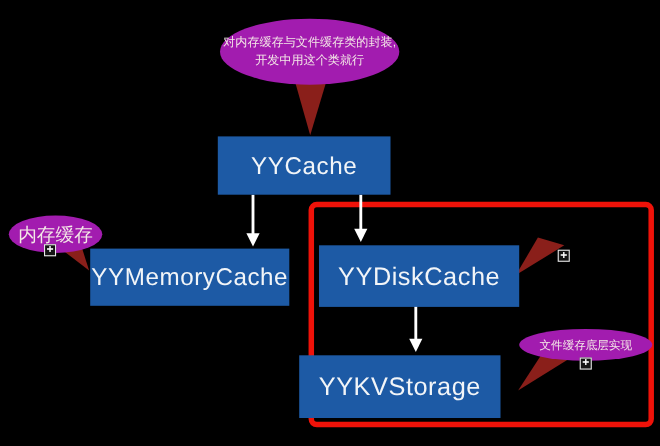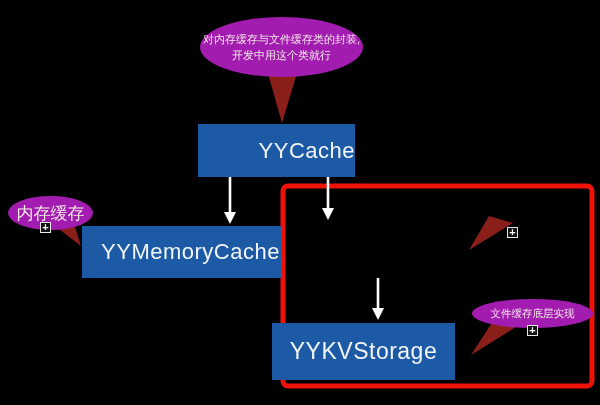--- a/index.html
+++ b/index.html
@@ -18,22 +18,22 @@
   
   .arrow line{stroke:#ffffff;stroke-width:2.6;}
   .arrow polygon{fill:#ffffff;}
 
   
   .node{
     position:absolute;background:#1d5aa5;color:#f2f5f8;
     display:flex;align-items:center;justify-content:center;
     letter-spacing:.5px;
   }
-  .node-cache {left:198px;top:124px;width:157px;height:53px;font-size:22px;justify-content:flex-end;}
-  .node-memory{left:82px; top:226px;width:181px;height:52px;font-size:22px;padding-left:18px;}
+  .node-cache {left:198px;top:124px;width:157px;height:53px;font-size:22px;}
+  .node-memory{left:82px; top:226px;width:181px;height:52px;font-size:22px;}
   .node-disk  {left:290px;top:223px;width:182px;height:56px;font-size:23px;}
   .node-kv    {left:272px;top:323px;width:183px;height:57px;font-size:23px;}
 
   
   .bubble{
     position:absolute;background:#a21caf;color:#f4e9e7;border-radius:50%;
     display:flex;flex-direction:column;align-items:center;justify-content:center;
     text-align:center;
   }
   .bubble-top   {left:200px;top:17px; width:163px;height:60px;font-size:11px;line-height:16px;}
@@ -92,20 +92,23 @@
   <div class="bubble bubble-kv">
     <span>文件缓存底层实现</span>
   </div>
 
   <div class="node node-cache">
     <span>YYCache</span>
   </div>
   <div class="node node-memory">
     <span>YYMemoryCache</span>
   </div>
+  <div class="node node-disk">
+    <span>YYDiskCache</span>
+  </div>
   <div class="node node-kv">
     <span>YYKVStorage</span>
   </div>
 
   <div class="plus plus-memory">+</div>
   <div class="plus plus-disk">+</div>
   <div class="plus plus-kv">+</div>
 
 </div>
 

